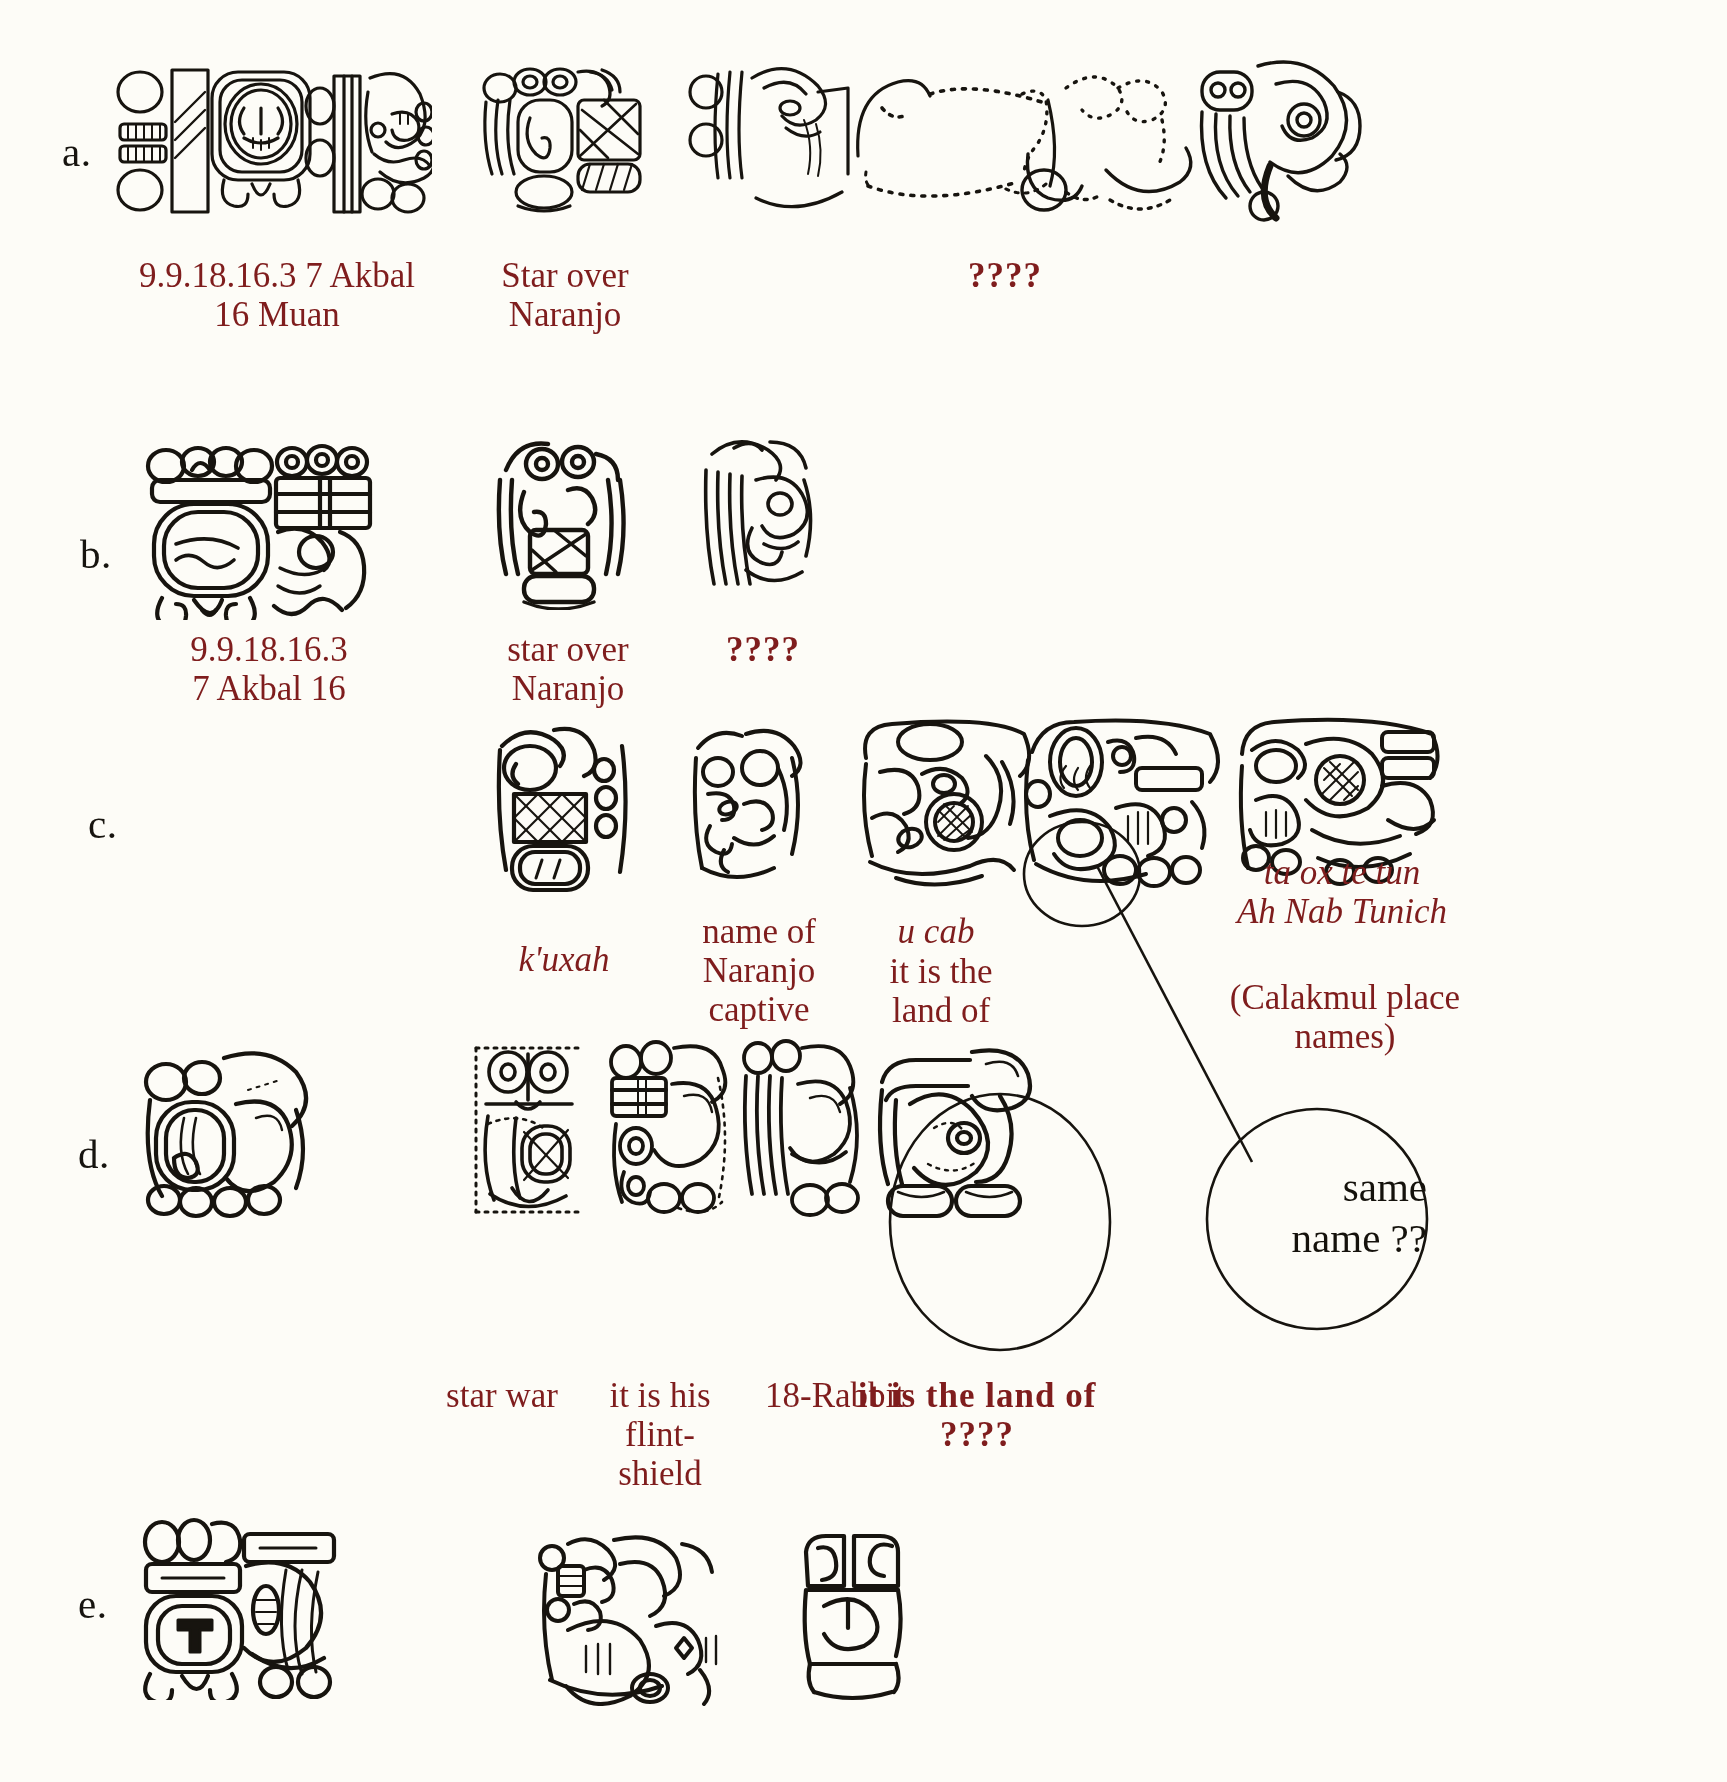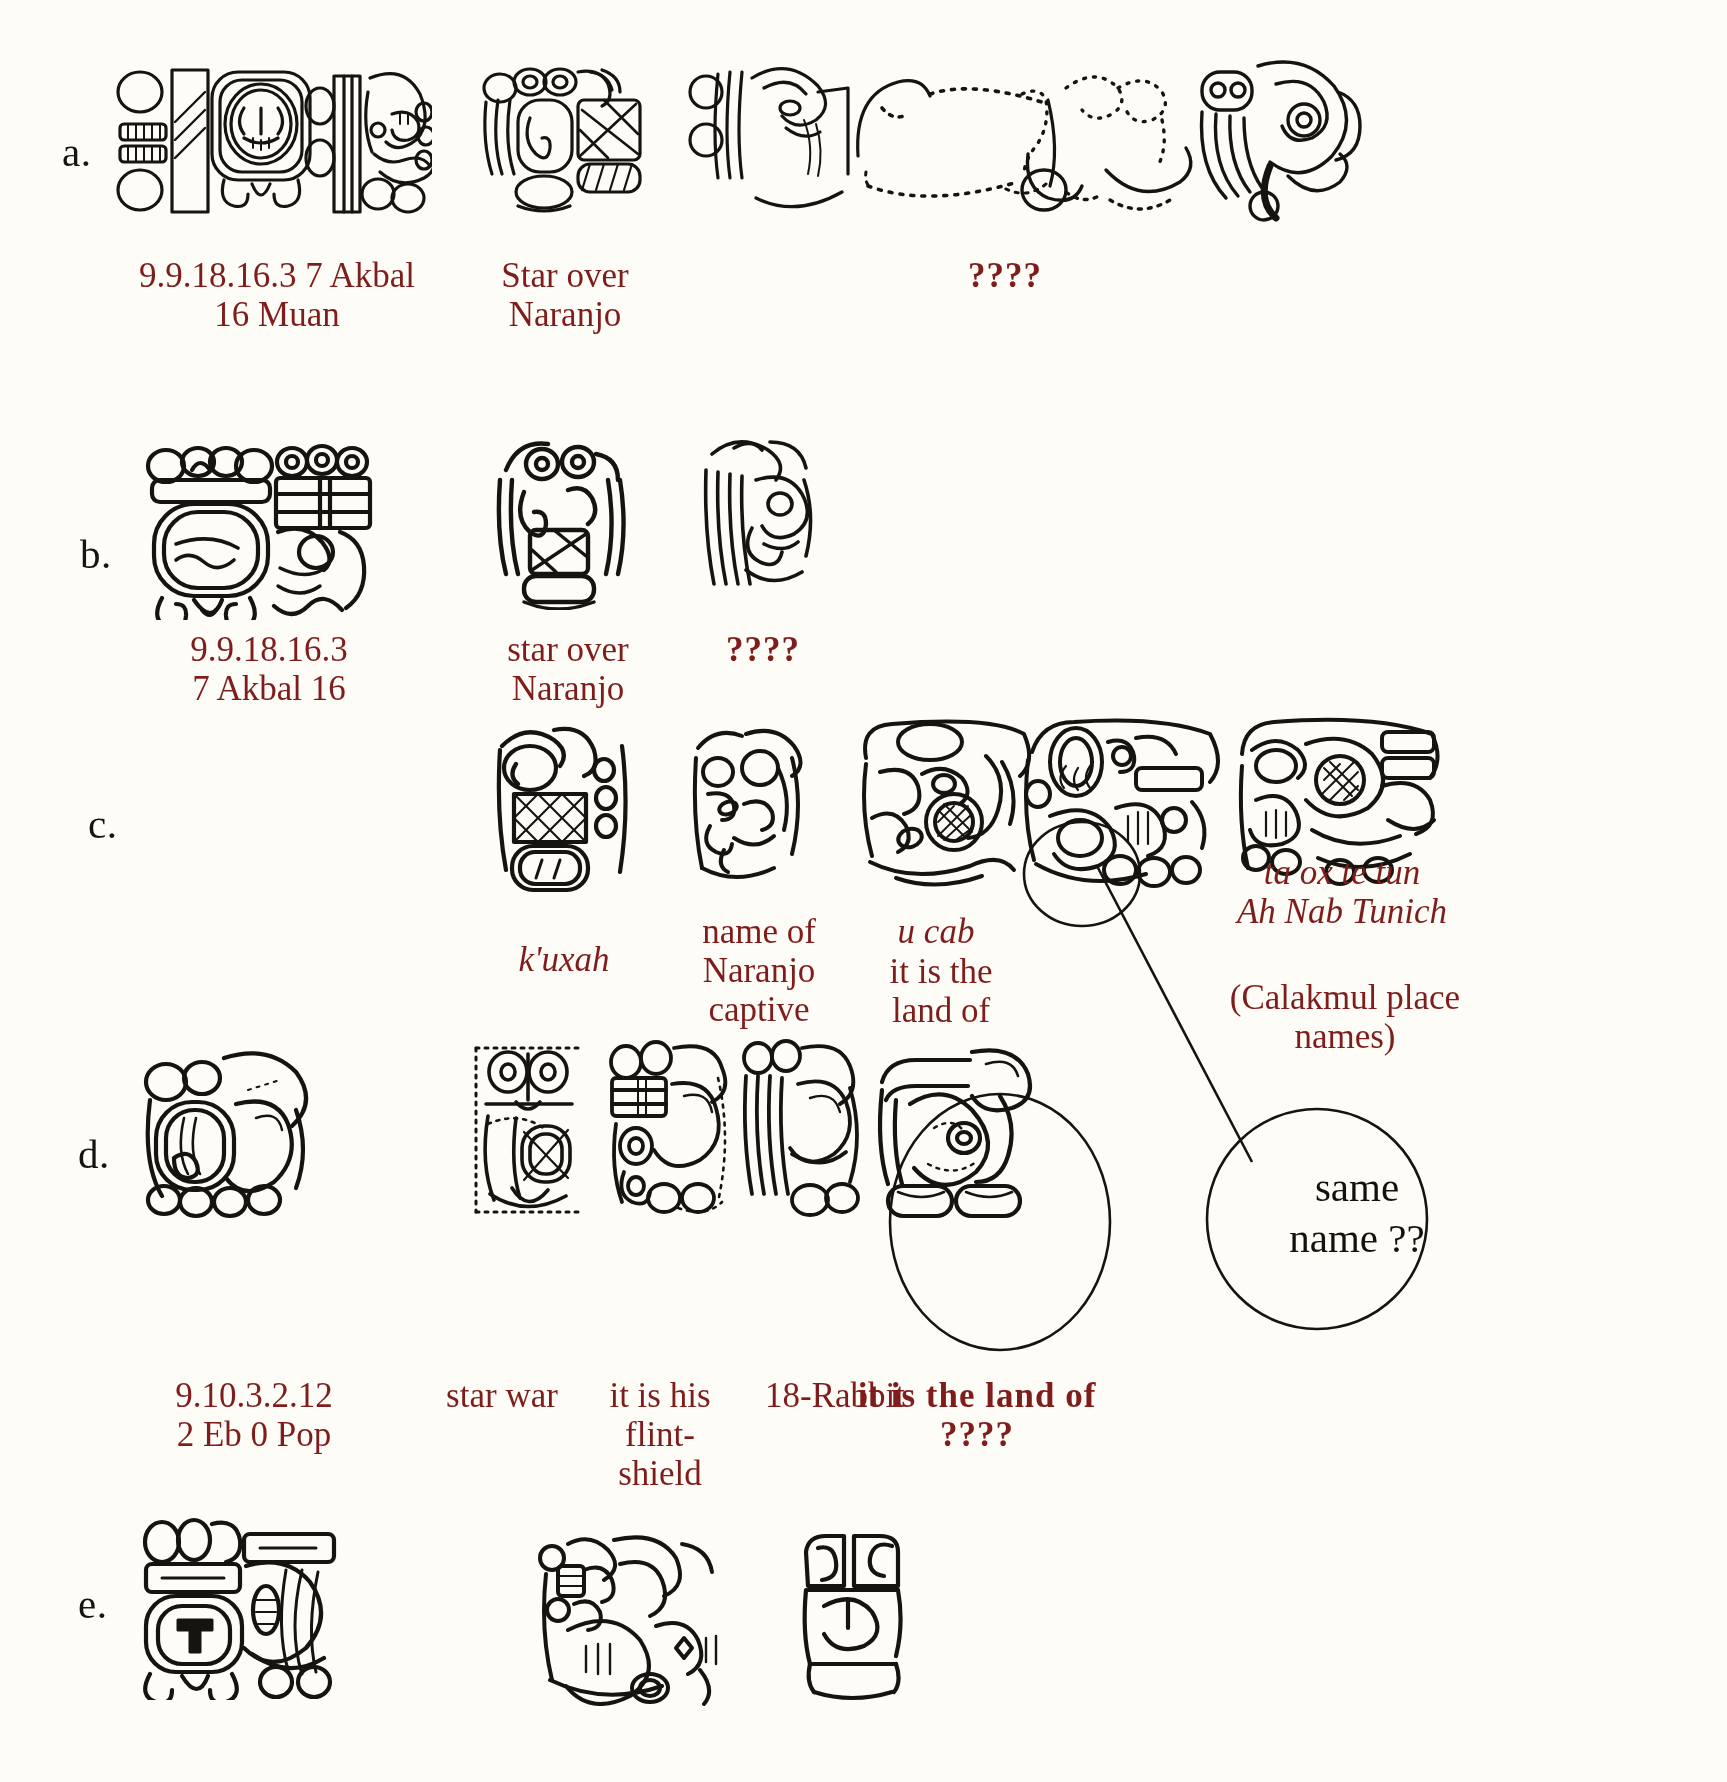--- a/index.html
+++ b/index.html
@@ -49,26 +49,25 @@
 
   
   #annot {
     position: absolute;
     left: 0; top: 0;
     width: 1727px; height: 1782px;
     pointer-events: none;
   }
   .circle-label {
     position: absolute;
-    text-align: center;
+    text-align: right;
     font-size: 41px;
     line-height: 1.25;
     color: #15120c;
     white-space: pre-line;
-    padding-left: 40px;
   }
 </style>
 </head>
 <body>
 
 <div id="page">
 
   <div class="row-letter" style="left:62px; top:128px;">a.</div>
 
   <div class="glyph" style="left:112px; top:62px; width:320px; height:160px;">
@@ -648,22 +647,20 @@
         </g>
         <path d="M128 56 q18 28 8 60 q-8 26 -32 26"></path>
         <rect x="16" y="146" width="64" height="30" rx="15"></rect>
         <rect x="84" y="146" width="64" height="30" rx="15"></rect>
         <path d="M26 152 q24 10 46 0" stroke-width="2.6"></path>
         <path d="M94 152 q24 10 46 0" stroke-width="2.6"></path>
       </g>
     </svg>
   </div>
 
-  <div class="cap" style="left:136px; top:1376px; width:236px;">9.10.3.2.12
-2 Eb 0 Pop</div>
   <div class="cap" style="left:418px; top:1376px; width:168px;">star war</div>
   <div class="cap" style="left:576px; top:1376px; width:168px;">it is his
 flint-
 shield</div>
   <div class="cap" style="left:740px; top:1376px; width:190px;">18-Rabbit</div>
   <div class="cap qmarks" style="left:842px; top:1376px; width:270px;">it is the land of
 ????</div>
 
   <div class="row-letter" style="left:78px; top:1580px;">e.</div>
 

